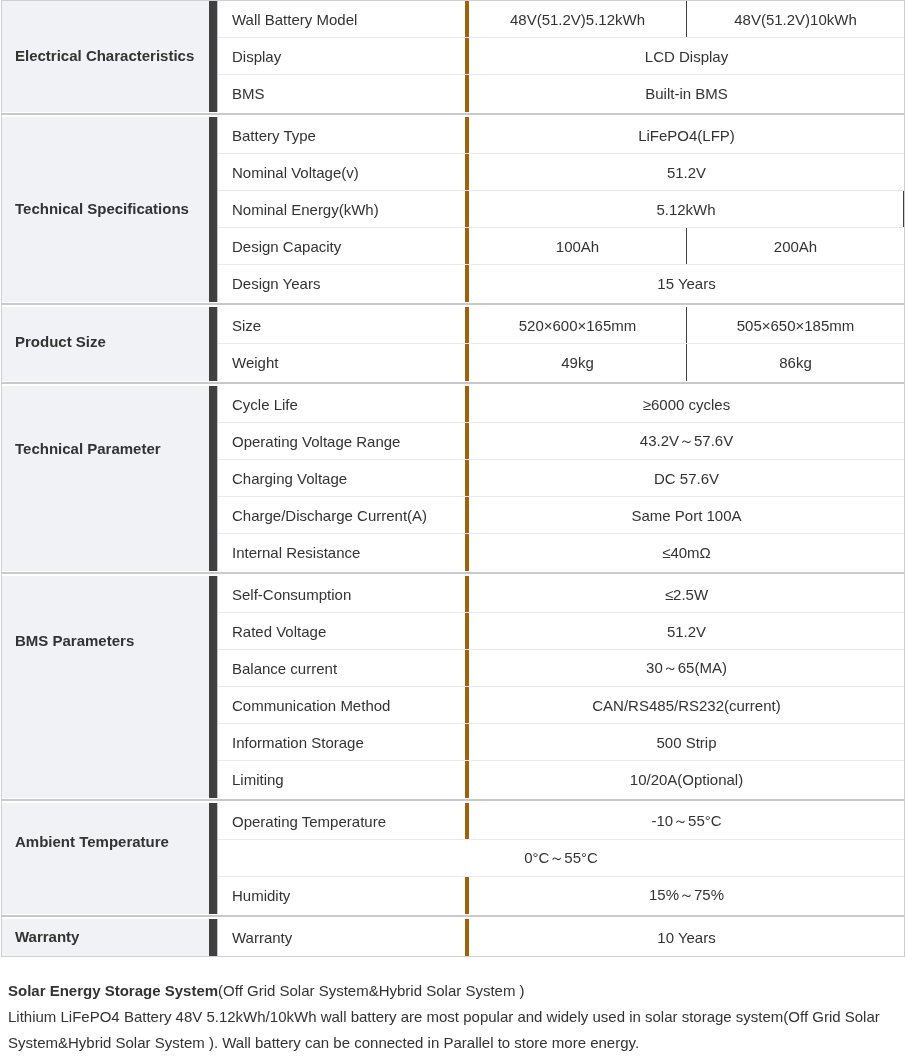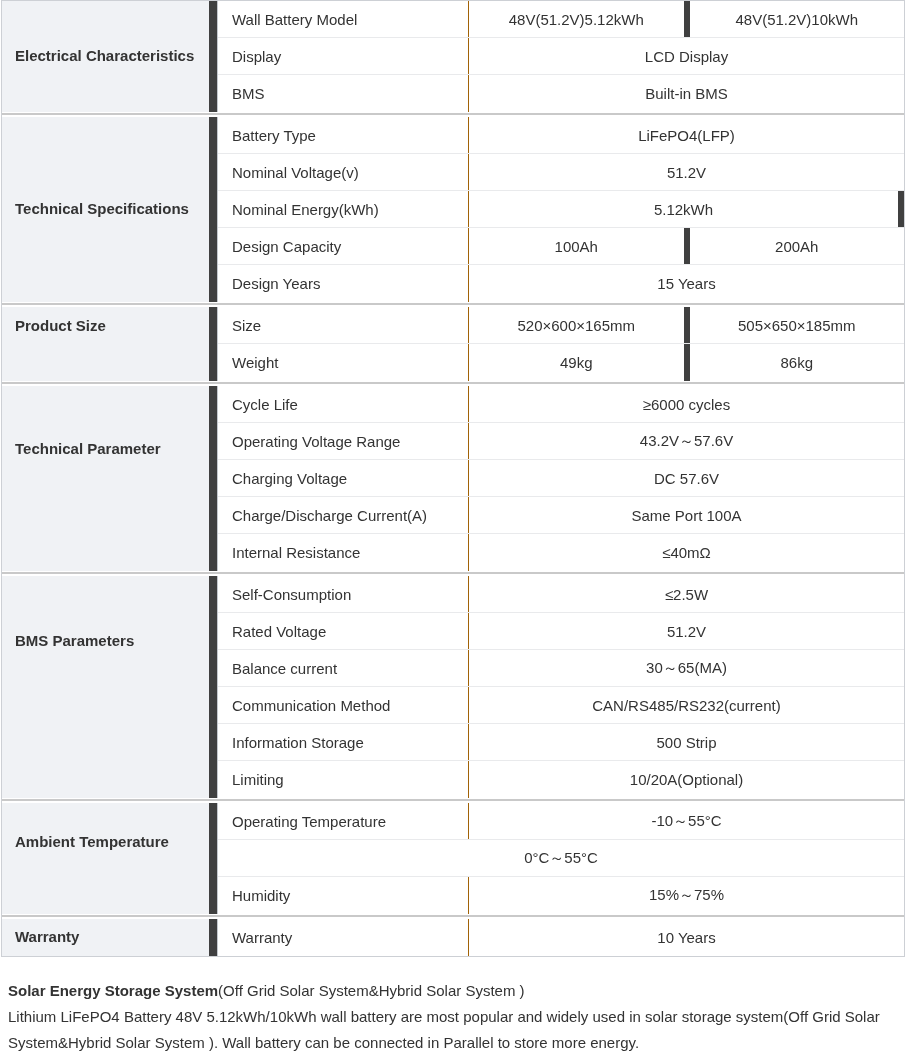--- a/index.html
+++ b/index.html
@@ -31,53 +31,53 @@
     margin-right: 8px;
     background: #f0f2f5;
     font-weight: bold;
     font-size: 15px;
     line-height: 1.5;
     padding: 0 8px 0 13px;
     display: flex;
     align-items: center;
   }
   
-  .s2 .sec-label { align-items: flex-start; padding-top: 8px; }
+  .s2 .sec-label { align-items: flex-start; padding-top: 24px; }
   .s3 .sec-label { align-items: flex-start; padding-top: 52px; text-align: center; }
   .s4 .sec-label { align-items: flex-start; padding-top: 54px; }
   .s5 .sec-label { align-items: flex-start; padding-top: 28px; }
 
   .rows { flex: 1; display: flex; flex-direction: column; }
   .row {
     display: flex;
     height: 37px;
     border-bottom: 1px solid #e9eaec;
     align-items: stretch;
   }
   .row:last-child { border-bottom: none; height: 37px; }
 
   .param {
     width: 251px;
     min-width: 251px;
-    border-right: 1px solid #a16207;
+    border-right: 4px solid #a16207;
     display: flex;
     align-items: center;
     padding-left: 14px;
     font-size: 15px;
   }
   .val {
     display: flex;
     align-items: center;
     justify-content: center;
     font-size: 15px;
     text-align: center;
   }
   .val.span { flex: 1; }
   .val.split { flex: 1; }
-  .val.split.first { border-right: 6px solid #404040; }
+  .val.split.first { border-right: 1px solid #404040; }
 
   .sec-divider {
     height: 2px;
     background: #c9c9c9;
     margin: 1px 0 2px 0;
   }
 
   .footer {
     margin-top: 21px;
     padding: 0 6px 14px 8px;

